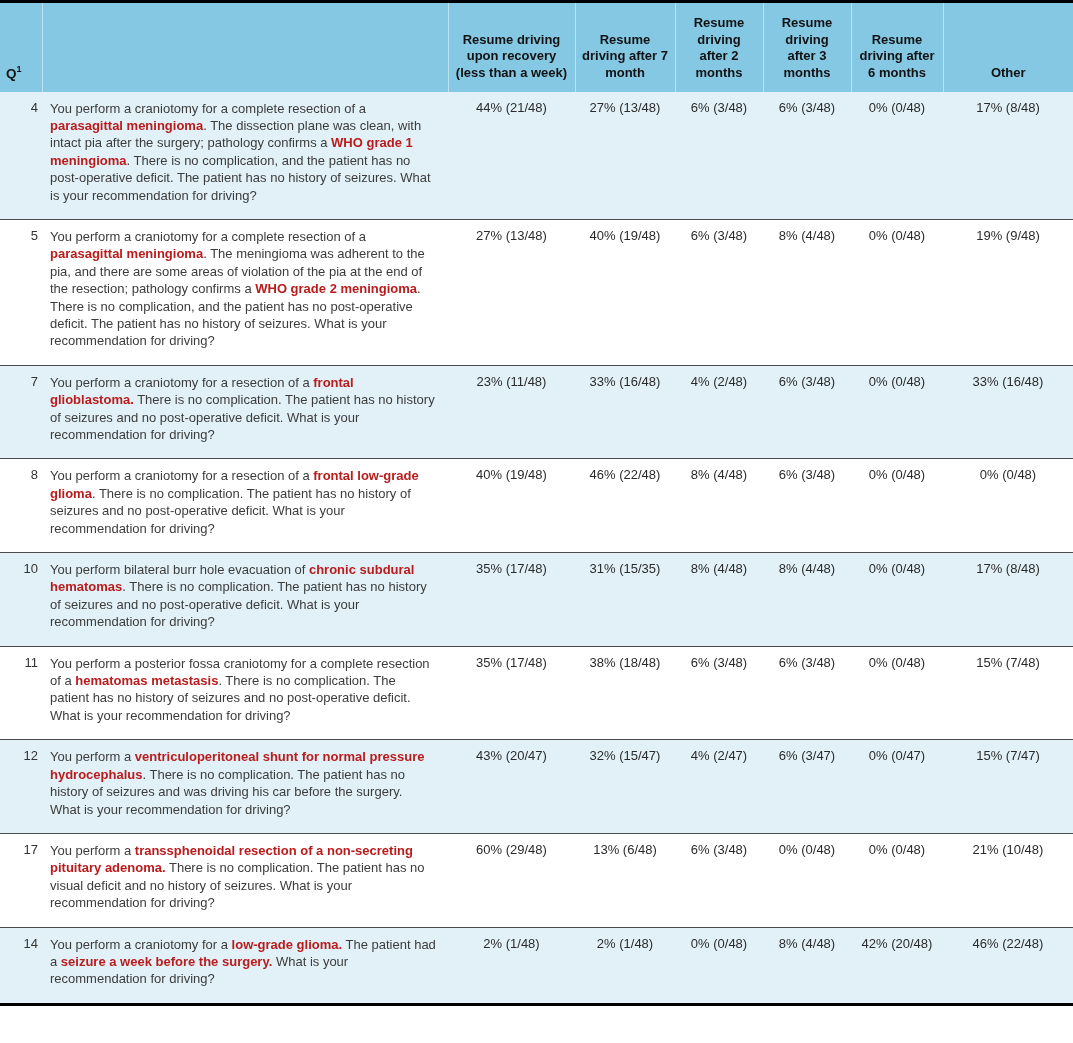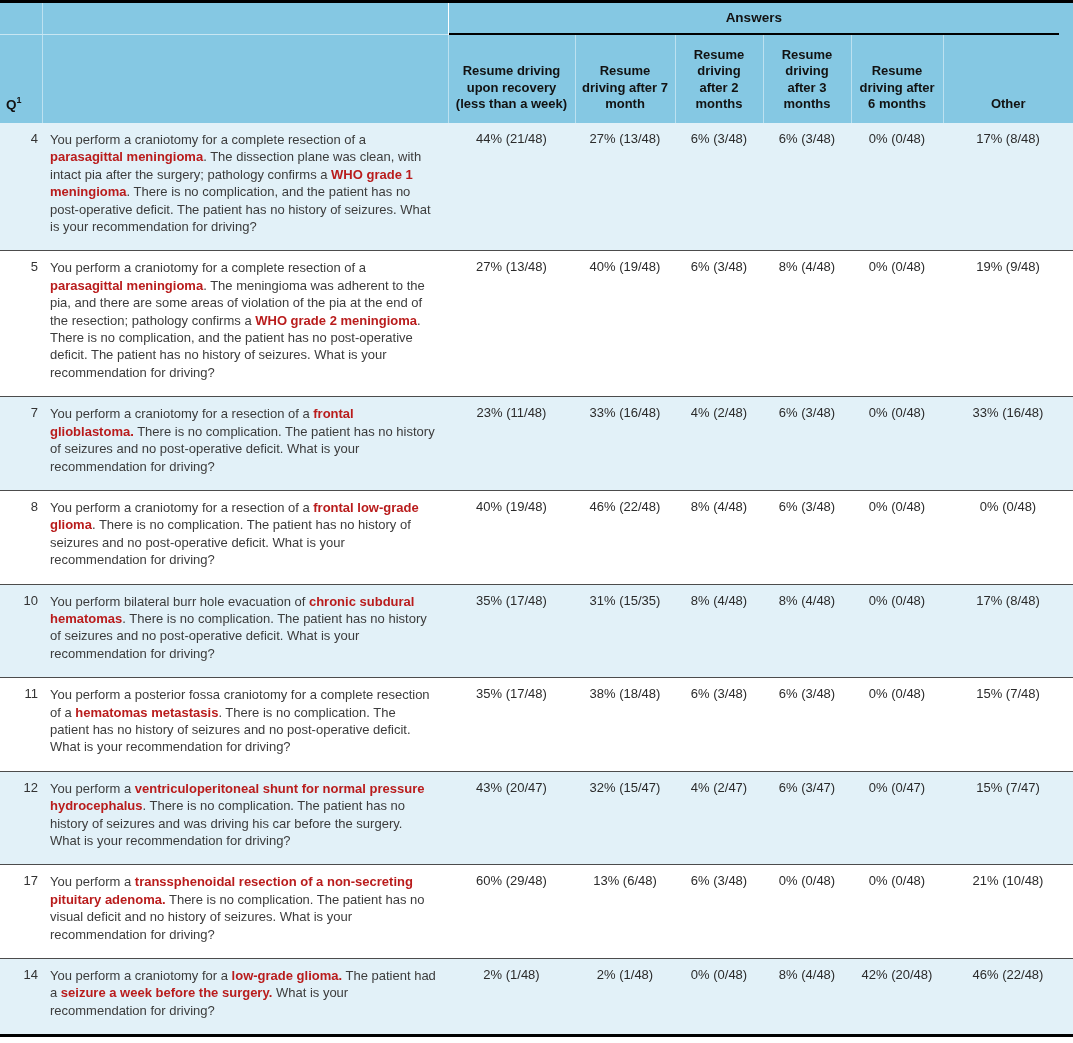--- a/index.html
+++ b/index.html
@@ -101,28 +101,20 @@
         <col style="width:42px">
         <col style="width:406px">
         <col style="width:127px">
         <col style="width:100px">
         <col style="width:88px">
         <col style="width:88px">
         <col style="width:92px">
         <col style="width:130px">
       </colgroup>
       <thead>
-        <tr class="spanner-row">
-          <th class="spacer-q"></th>
-          <th class="spacer-question"></th>
-          <th class="spanner-answers" colspan="6">
-            <span class="span-label">Answers</span>
-            <span class="span-underline"></span>
-          </th>
-        </tr>
         <tr class="colhead-row">
           <th class="q-head"><span>Q</span><sup>1</sup></th>
           <th></th>
           <th>Resume driving upon recovery (less than a week)</th>
           <th>Resume driving after 7 month</th>
           <th>Resume driving after 2 months</th>
           <th>Resume driving after 3 months</th>
           <th>Resume driving after 6 months</th>
           <th>Other</th>
         </tr>

